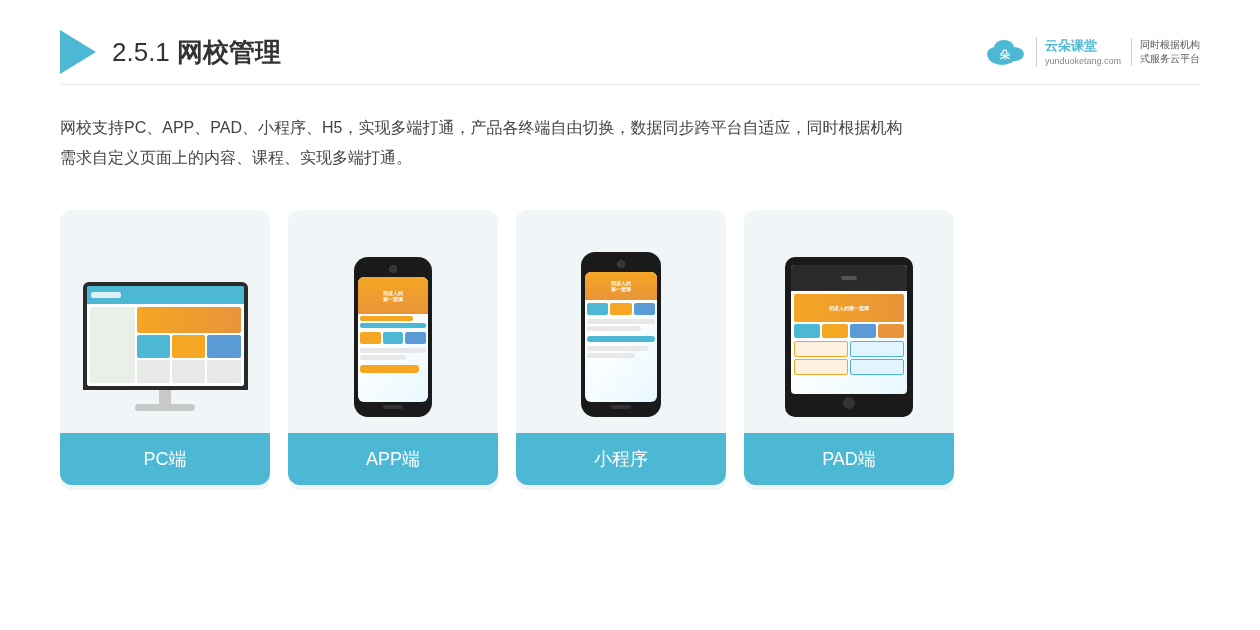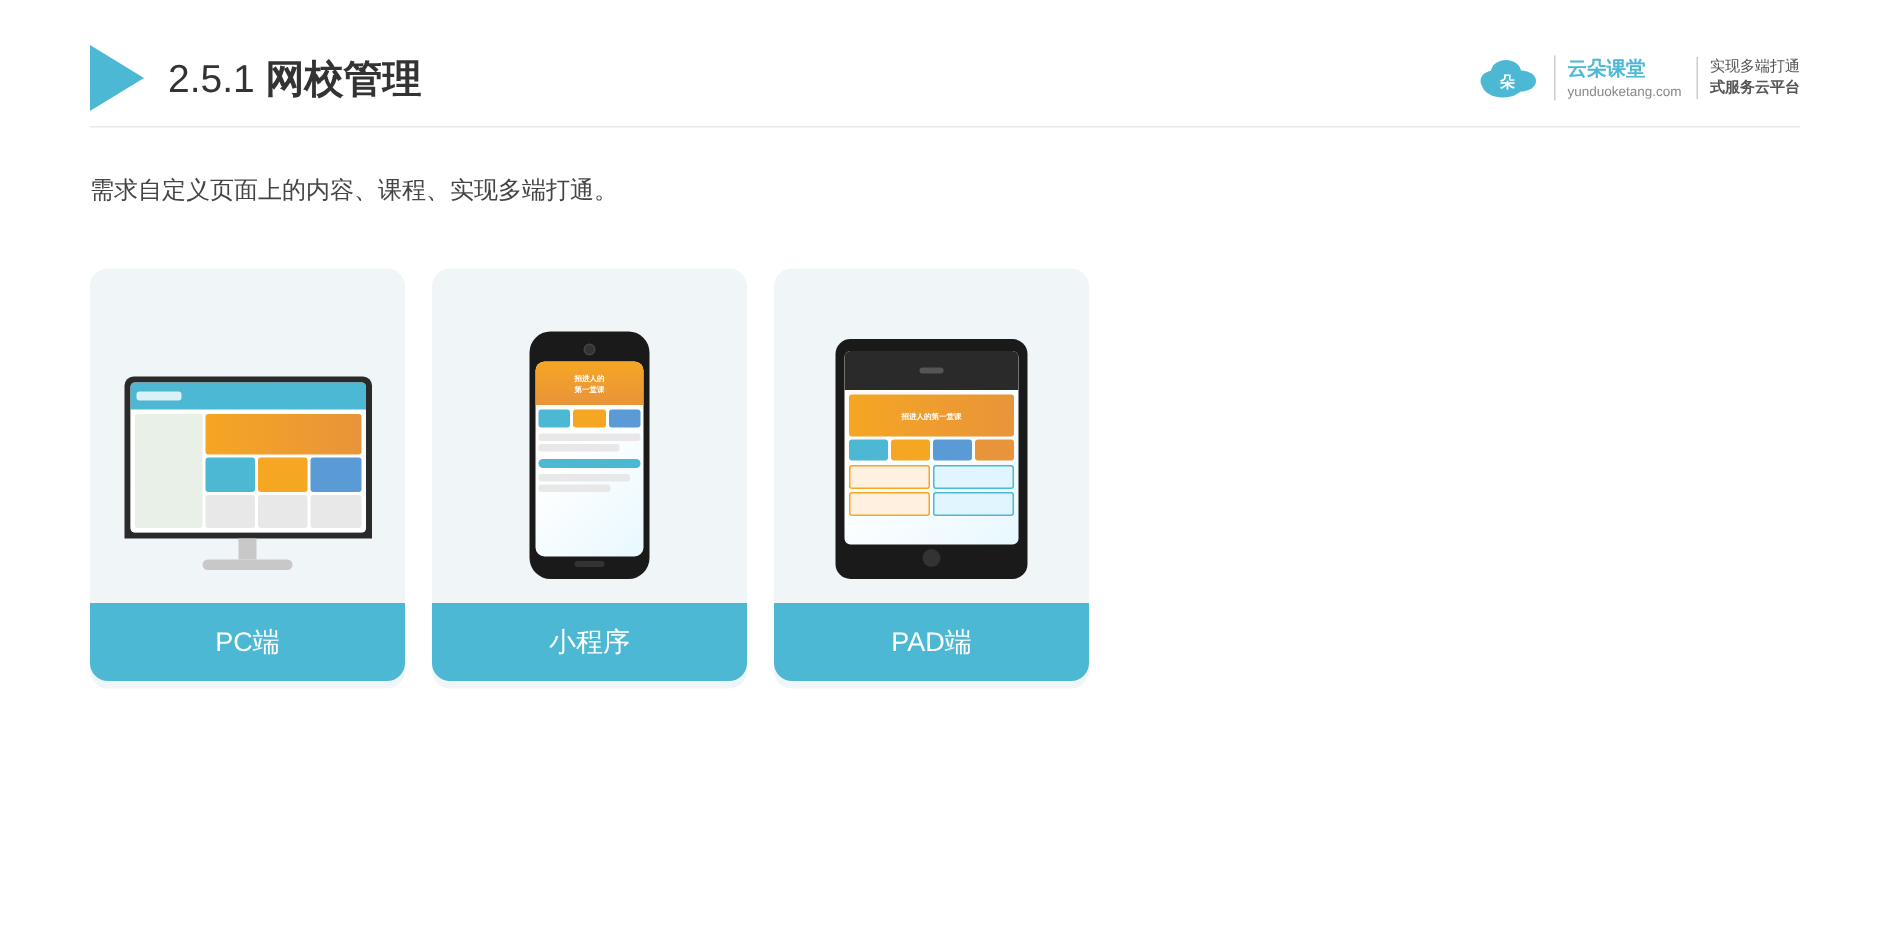--- a/index.html
+++ b/index.html
@@ -300,28 +300,29 @@
             <ellipse cx="22" cy="14" rx="10" ry="8" fill="#4db8d4"></ellipse>
 
             <text x="18" y="24" font-size="10" fill="white" font-weight="bold">朵</text>
           </svg>
         </div>
         <div class="brand-text-block">
           <span style="font-weight:700;font-size:13px;color:#4db8d4;">云朵课堂</span>
           <span style="font-size:9px;color:#888;">yunduoketang.com</span>
         </div>
         <div class="brand-text-block" style="border-left:1px solid #ccc; padding-left:8px; margin-left:4px;">
-          <span style="font-size:10px;color:#555;">实现多端打通</span>
-          <span style="font-size:10px;color:#555;font-weight:bold;">式服务云平台</span>
+          <span style="font-size:10px;color:#555;">同时根据机构</span>
+          <span style="font-size:10px;color:#555;">式服务云平台</span>
         </div>
       </div>
     </div>
   </div>
 
   <div class="description">
+    <p>网校支持PC、APP、PAD、小程序、H5，实现多端打通，产品各终端自由切换，数据同步跨平台自适应，同时根据机构</p>
     <p>需求自定义页面上的内容、课程、实现多端打通。</p>
   </div>
 
   <div class="cards-container">
 
     <div class="card">
       <div class="card-device-area">
         <div class="pc-monitor">
           <div class="monitor-screen-outer">
             <div class="monitor-screen-inner">
@@ -348,20 +349,46 @@
           </div>
           <div class="monitor-stand">
             <div class="monitor-neck"></div>
             <div class="monitor-base"></div>
           </div>
         </div>
       </div>
       <div class="card-label">PC端</div>
     </div>
 
+    <div class="card">
+      <div class="card-device-area">
+        <div class="phone-mockup">
+          <div class="phone-camera"></div>
+          <div class="phone-screen">
+            <div class="phone-screen-top">
+              <div style="font-size:5px;color:white;text-align:center;padding:2px;font-weight:bold;">招进人的<br>第一堂课</div>
+            </div>
+            <div class="phone-screen-body">
+              <div class="phone-strip phone-strip-orange"></div>
+              <div class="phone-strip phone-strip-teal" style="width:100%;"></div>
+              <div style="display:grid;grid-template-columns:1fr 1fr 1fr;gap:2px;margin-top:2px;">
+                <div style="height:12px;background:#f5a623;border-radius:2px;"></div>
+                <div style="height:12px;background:#4db8d4;border-radius:2px;"></div>
+                <div style="height:12px;background:#5b9bd5;border-radius:2px;"></div>
+              </div>
+              <div class="phone-strip" style="background:#e8e8e8;width:100%;margin-top:2px;"></div>
+              <div class="phone-strip" style="background:#e8e8e8;width:70%;"></div>
+              <div class="phone-strip" style="background:#f5a623;width:90%;height:8px;border-radius:3px;margin-top:3px;"></div>
+            </div>
+          </div>
+          <div class="phone-home"></div>
+        </div>
+      </div>
+      <div class="card-label">APP端</div>
+    </div>
 
     <div class="card">
       <div class="card-device-area">
         <div class="phone-mockup" style="width:80px;height:165px;">
           <div class="phone-camera"></div>
           <div class="phone-screen">
             <div class="phone-screen-top" style="height:22%;">
               <div style="font-size:5px;color:white;text-align:center;font-weight:bold;">招进人的<br>第一堂课</div>
             </div>
             <div class="phone-screen-body">

